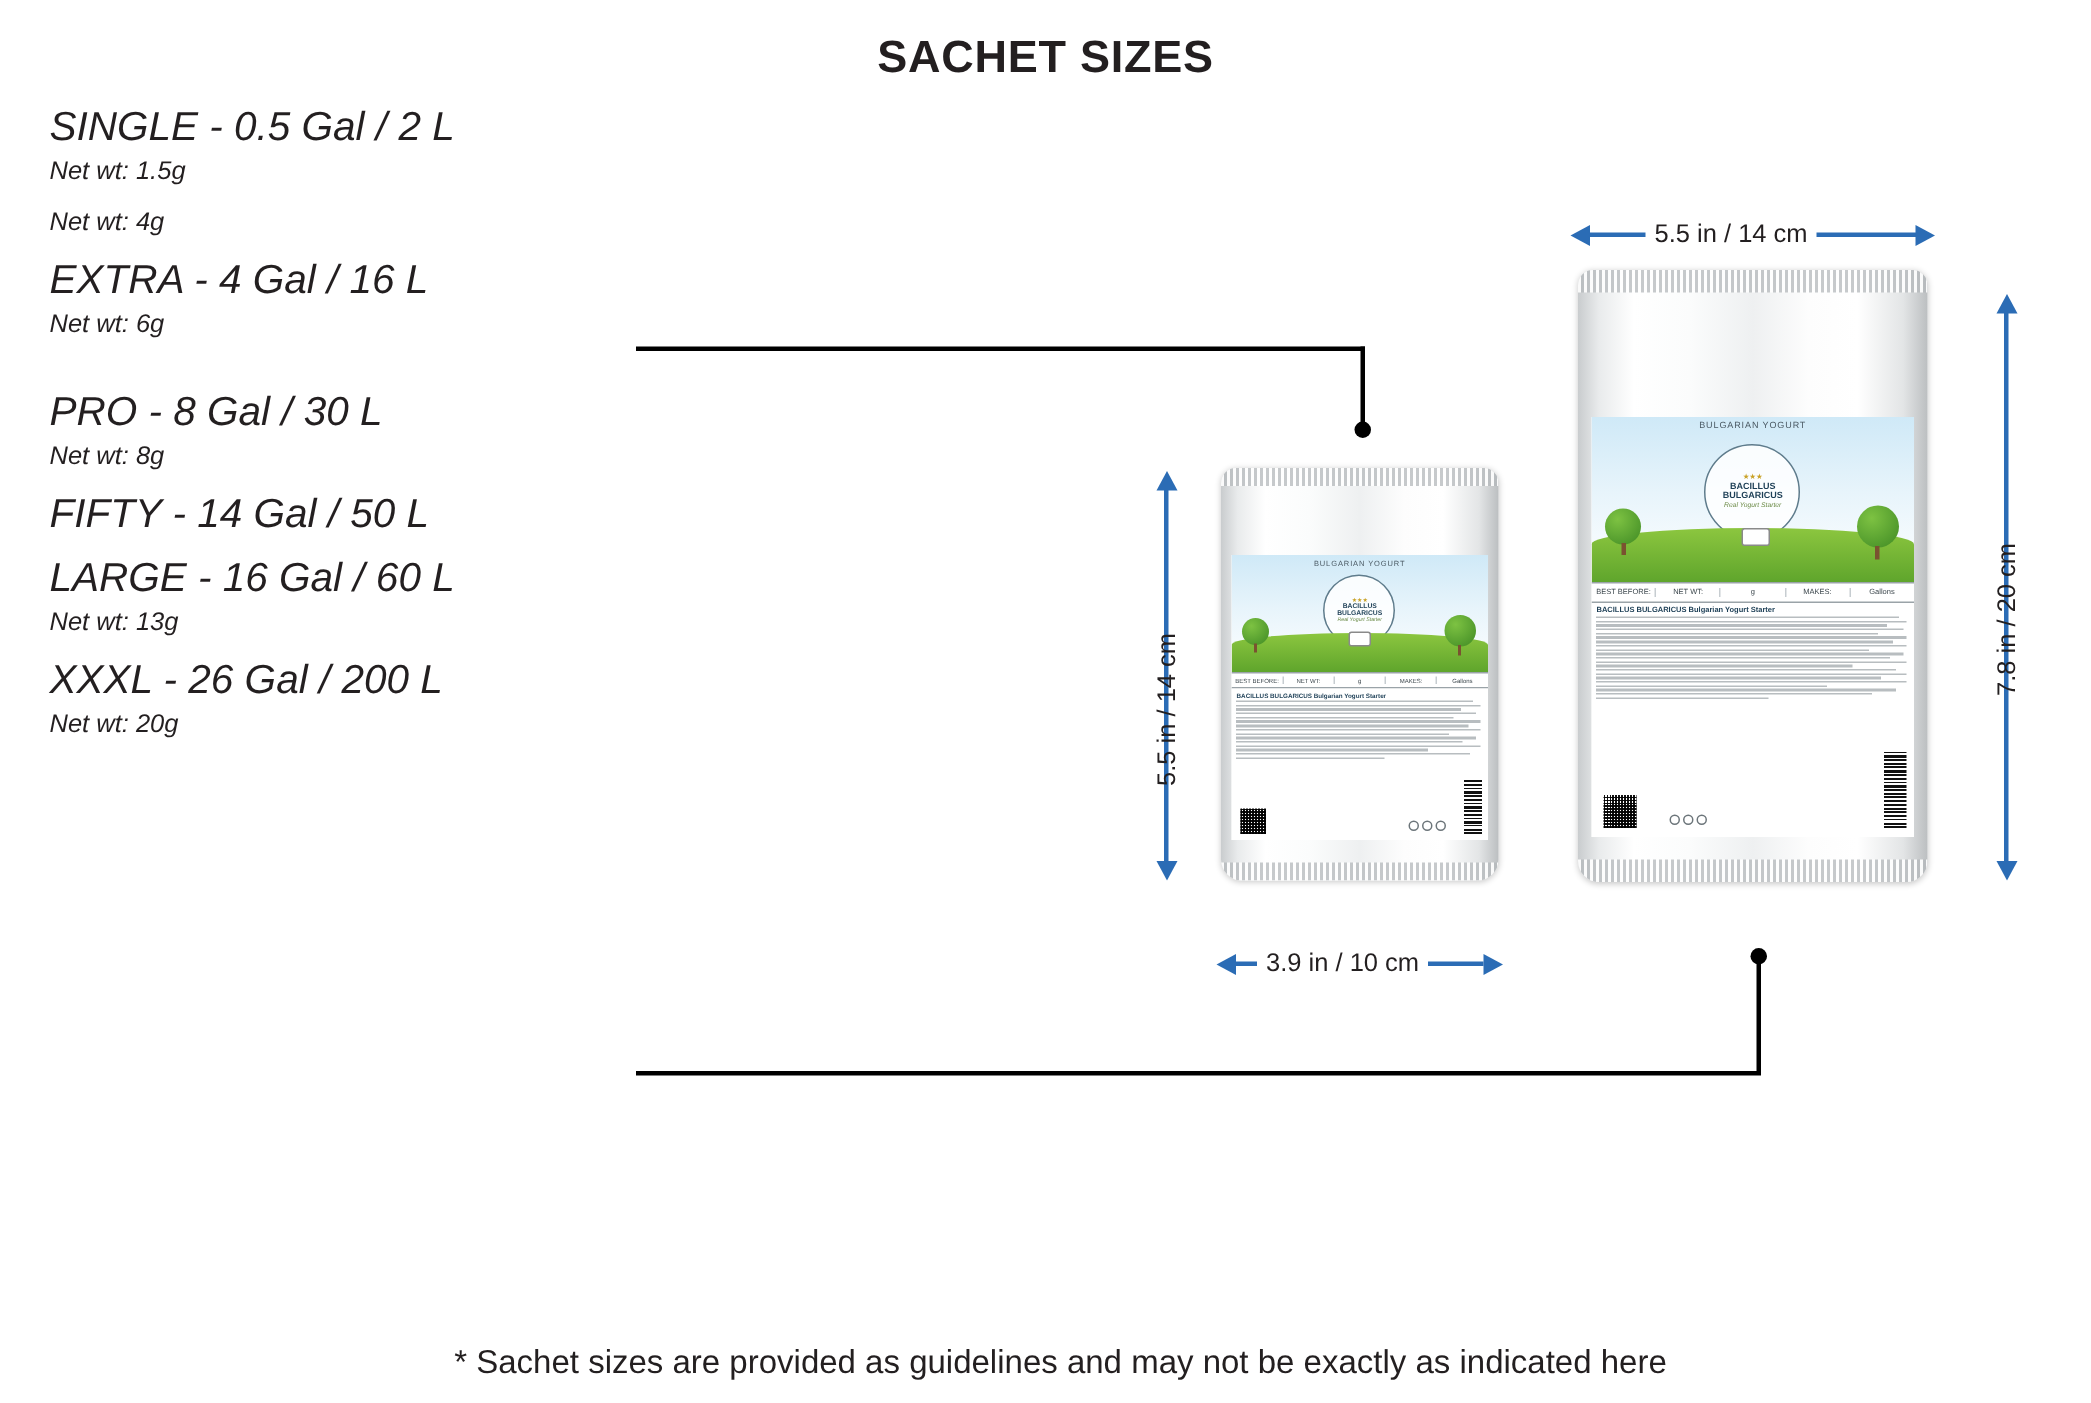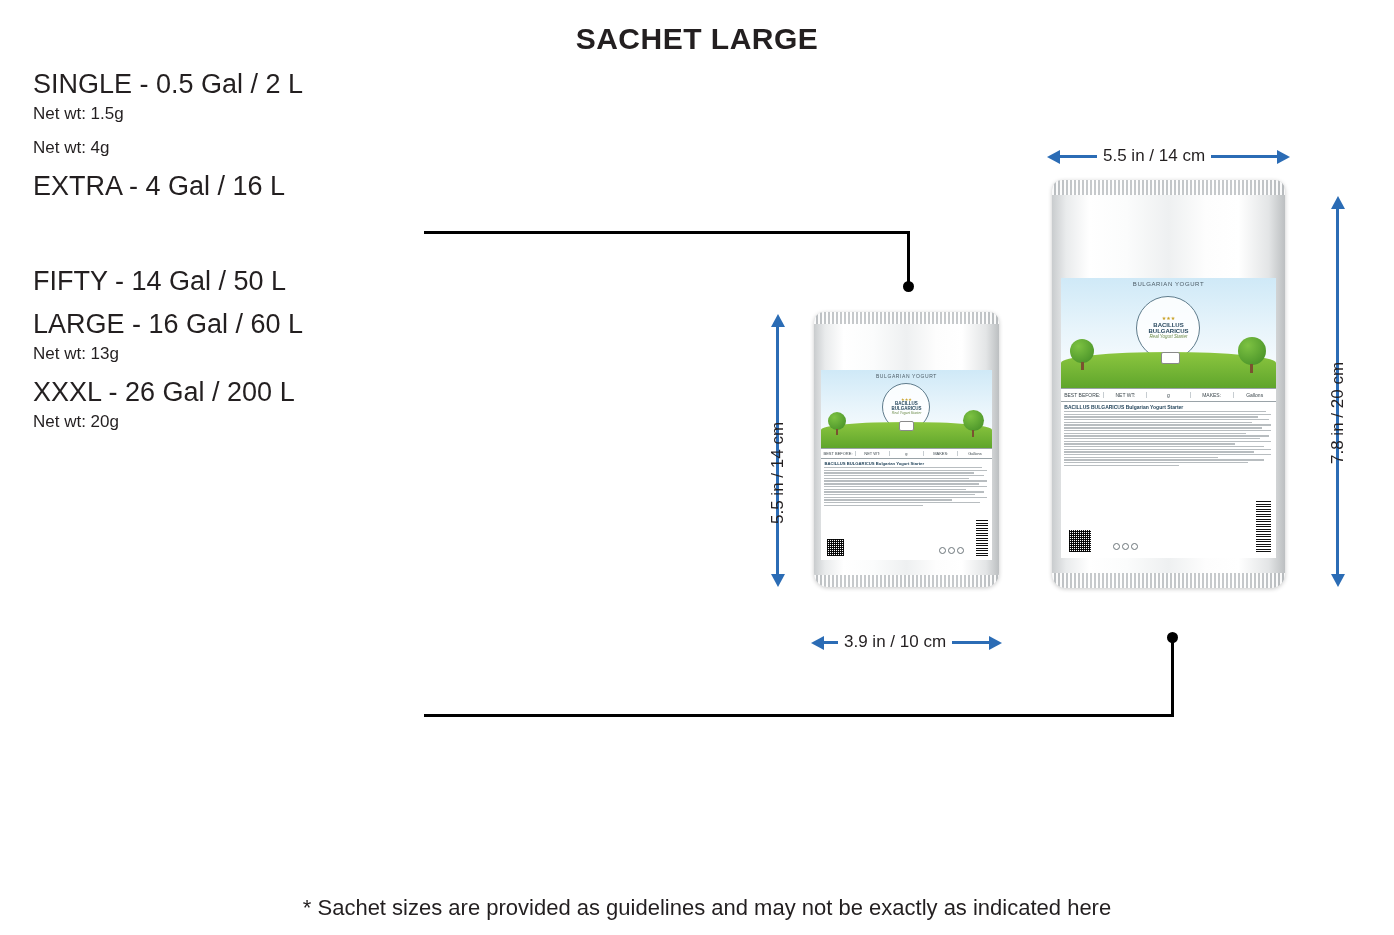--- a/index.html
+++ b/index.html
@@ -27,36 +27,37 @@
     font-weight: bold;
     letter-spacing: 0.5px;
   }
 
   
   #size-list {
     position: absolute;
     left: 33px;
     top: 68px;
     width: 430px;
+    font-style: italic;
   }
   .size-entry {
     margin-bottom: 10px;
   }
   .size-entry .size-name {
     font-size: 27px;
     line-height: 33px;
     white-space: nowrap;
   }
   .size-entry .size-weight {
     font-size: 17px;
     line-height: 24px;
     margin-top: 1px;
   }
   .gap-after {
-    margin-bottom: 62px;
+    margin-bottom: 30px;
   }
 
   
   #footnote {
     position: absolute;
     left: 0;
     top: 895px;
     width: 1394px;
     text-align: center;
     font-size: 22px;
@@ -283,38 +284,43 @@
     display: block;
     width: 5px;
     height: 5px;
     border: 0.5px solid #6c757a;
     border-radius: 50%;
   }
 </style>
 </head>
 <body>
 
-<div id="title">SACHET LARGE</div>
+<div id="title">SACHET SIZES</div>
 
 <div id="size-list">
 
   <div class="size-entry">
     <div class="size-name">SINGLE - 0.5 Gal / 2 L</div>
     <div class="size-weight">Net wt: 1.5g</div>
   </div>
 
 
   <div class="size-entry">
     <div class="size-weight">Net wt: 4g</div>
   </div>
 
   <div class="size-entry gap-after">
     <div class="size-name">EXTRA - 4 Gal / 16 L</div>
-  </div>
-
+    <div class="size-weight">Net wt: 6g</div>
+  </div>
+
+  <div class="size-entry">
+    <div class="size-name">PRO - 8 Gal / 30 L</div>
+    <div class="size-weight">Net wt: 8g</div>
+  </div>
 
   <div class="size-entry">
     <div class="size-name">FIFTY - 14 Gal / 50 L</div>
   </div>
 
   <div class="size-entry">
     <div class="size-name">LARGE - 16 Gal / 60 L</div>
     <div class="size-weight">Net wt: 13g</div>
   </div>
 

